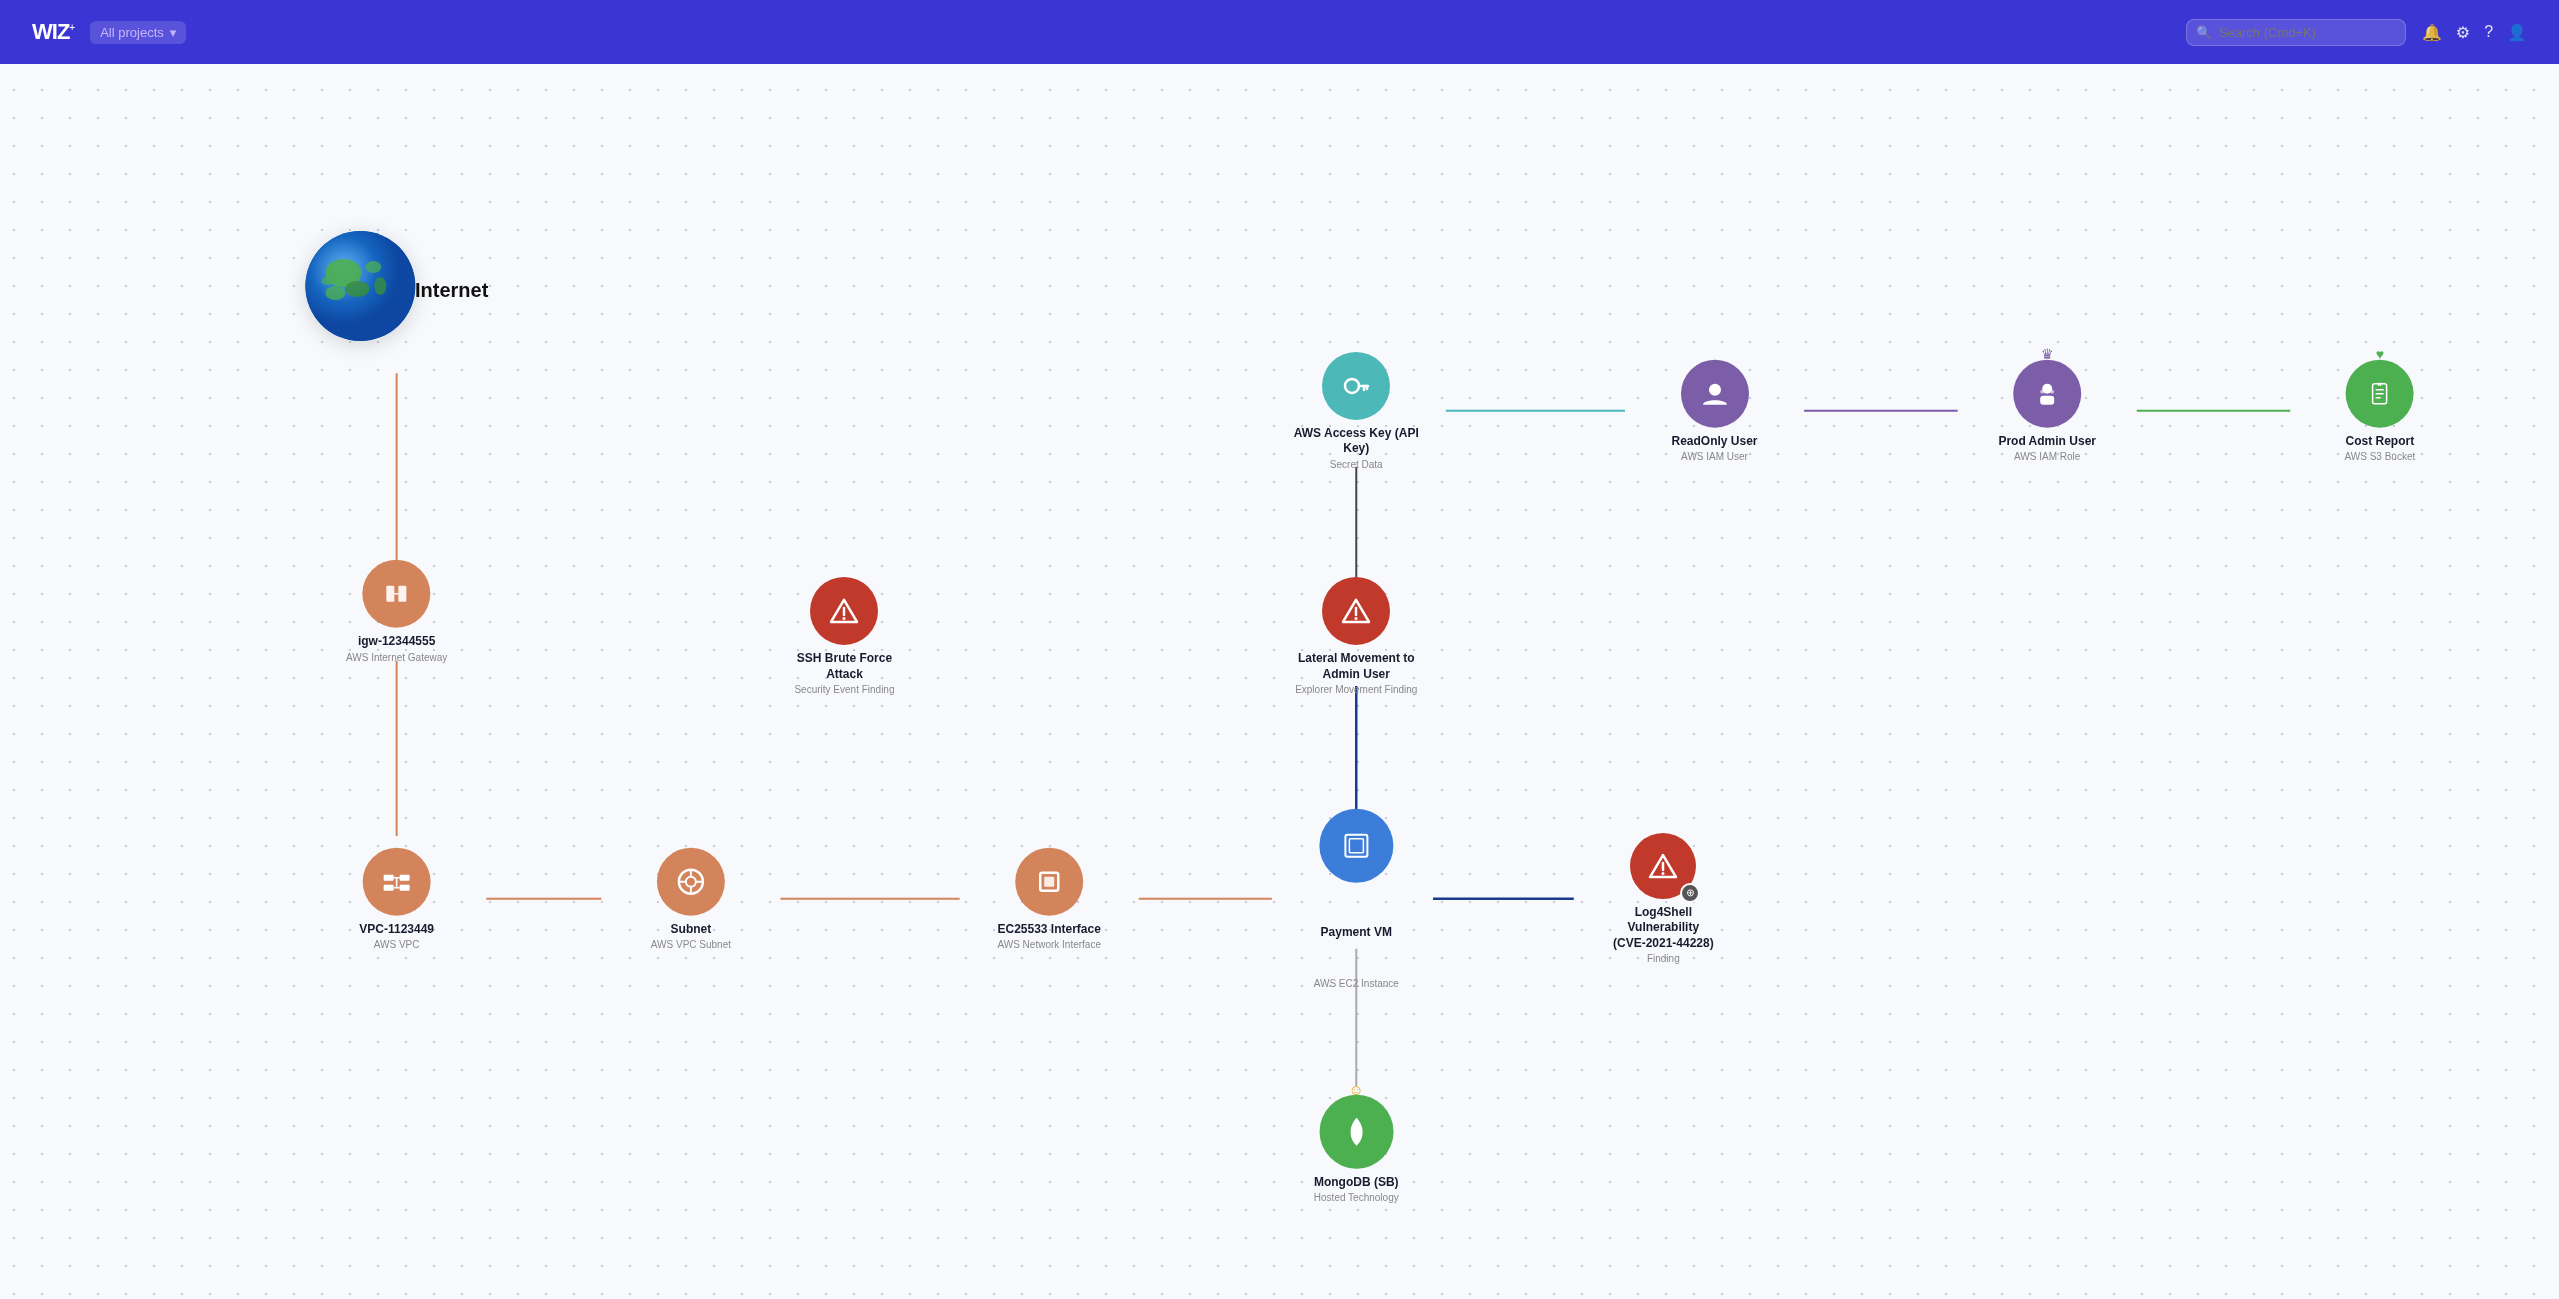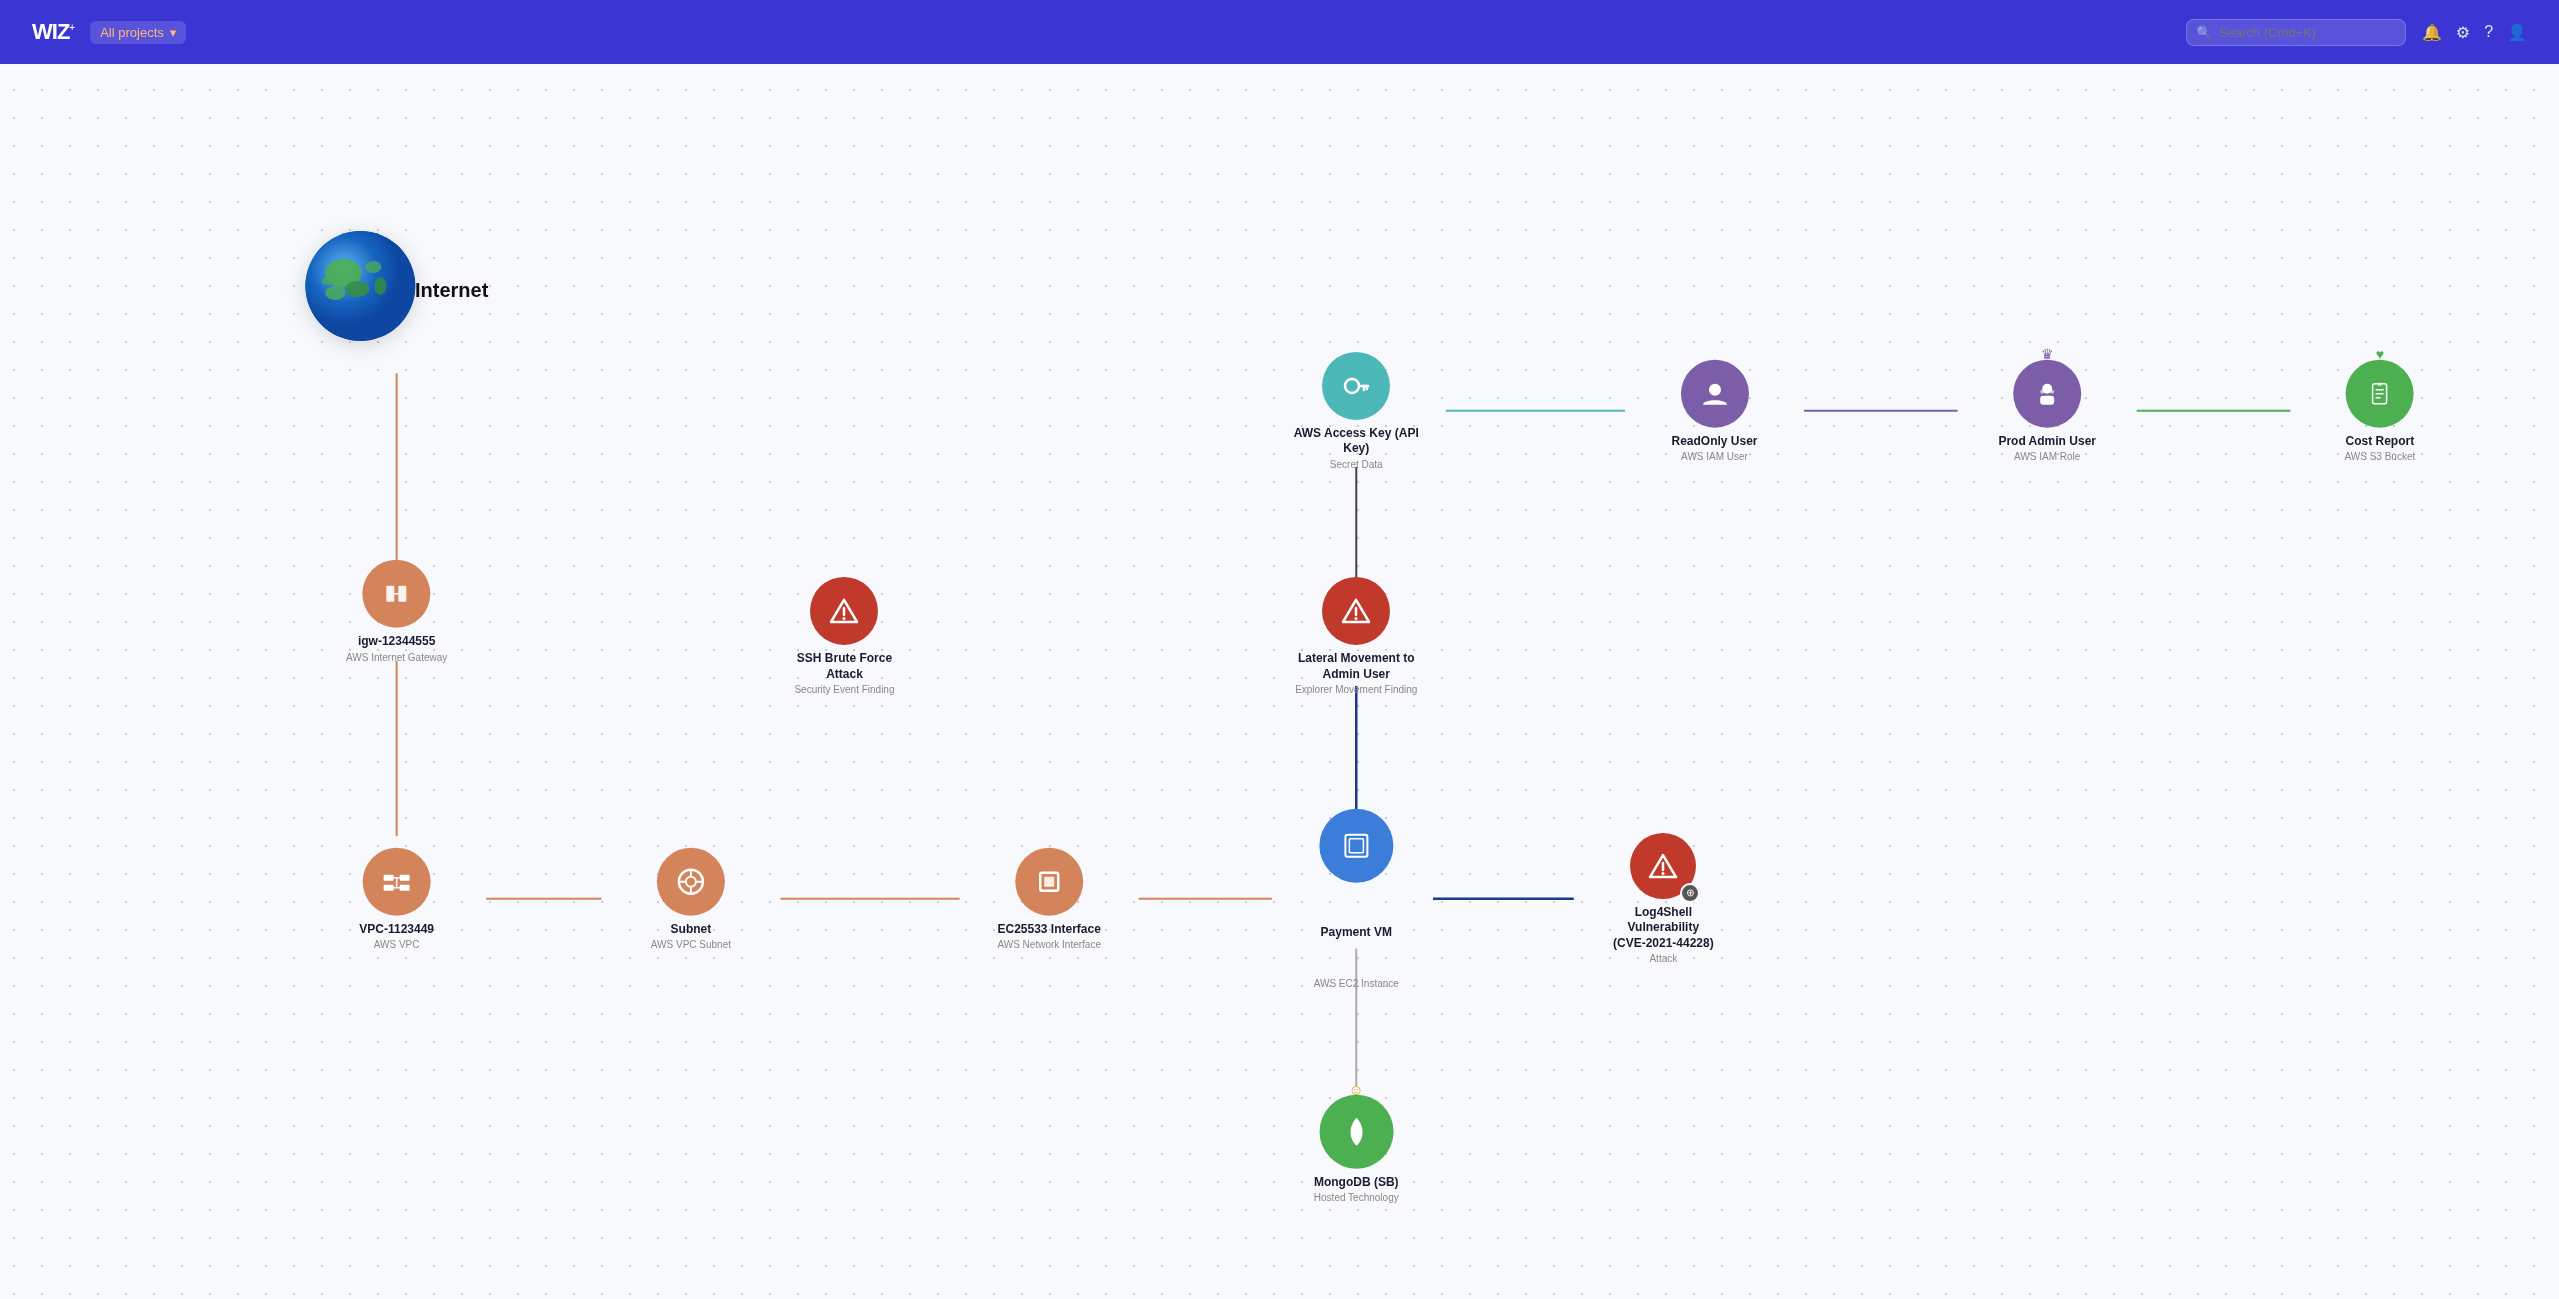--- a/index.html
+++ b/index.html
@@ -16,21 +16,21 @@
       position: fixed; top: 0; left: 0; right: 0; z-index: 100;
     }
     .nav-logo {
       font-size: 22px; font-weight: 900; color: #fff; letter-spacing: -1px;
       margin-right: 12px;
     }
     .nav-logo sup { font-size: 10px; font-weight: 400; vertical-align: super; }
     .nav-projects {
       background: rgba(255,255,255,0.15);
       border-radius: 6px;
-      color: #fdba74;
+      color: #c4b5fd;
       font-size: 13px;
       padding: 4px 10px;
       display: flex; align-items: center; gap: 6px;
       cursor: pointer;
       margin-right: 16px;
     }
     .nav-links { display: flex; align-items: center; gap: 2px; flex: 1; }
     .nav-link {
       color: rgba(255,255,255,0.85);
       font-size: 13px;
@@ -294,21 +294,21 @@
   <div class="node" style="left:65%; top:68%;">
     <div class="node-circle" style="width:66px;height:66px;background:#c0392b;">
       <svg width="30" height="30" viewBox="0 0 30 30">
         <polygon points="15,4 28,26 2,26" fill="none" stroke="white" stroke-width="2.5" stroke-linejoin="round"></polygon>
         <line x1="15" y1="12" x2="15" y2="19" stroke="white" stroke-width="2.5" stroke-linecap="round"></line>
         <circle cx="15" cy="22.5" r="1.5" fill="white"></circle>
       </svg>
       <div style="position:absolute;bottom:-4px;right:-4px;width:20px;height:20px;background:#555;border-radius:50%;display:flex;align-items:center;justify-content:center;border:2px solid #f8f9fc;font-size:10px;color:white;">⊕</div>
     </div>
     <div class="node-label">Log4Shell Vulnerability<br>(CVE-2021-44228)</div>
-    <div class="node-sublabel">Attack</div>
+    <div class="node-sublabel">Finding</div>
   </div>
 
   <div class="node" style="left:53%; top:29%;">
     <div class="node-circle" style="width:68px;height:68px;background:#4db8b8;">
       <svg width="32" height="32" viewBox="0 0 32 32" fill="none">
         <circle cx="12" cy="16" r="7" stroke="white" stroke-width="2.5"></circle>
         <line x1="19" y1="16" x2="28" y2="16" stroke="white" stroke-width="2.5" stroke-linecap="round"></line>
         <line x1="24" y1="16" x2="24" y2="20" stroke="white" stroke-width="2.5" stroke-linecap="round"></line>
         <line x1="27" y1="16" x2="27" y2="19" stroke="white" stroke-width="2.5" stroke-linecap="round"></line>
       </svg>

